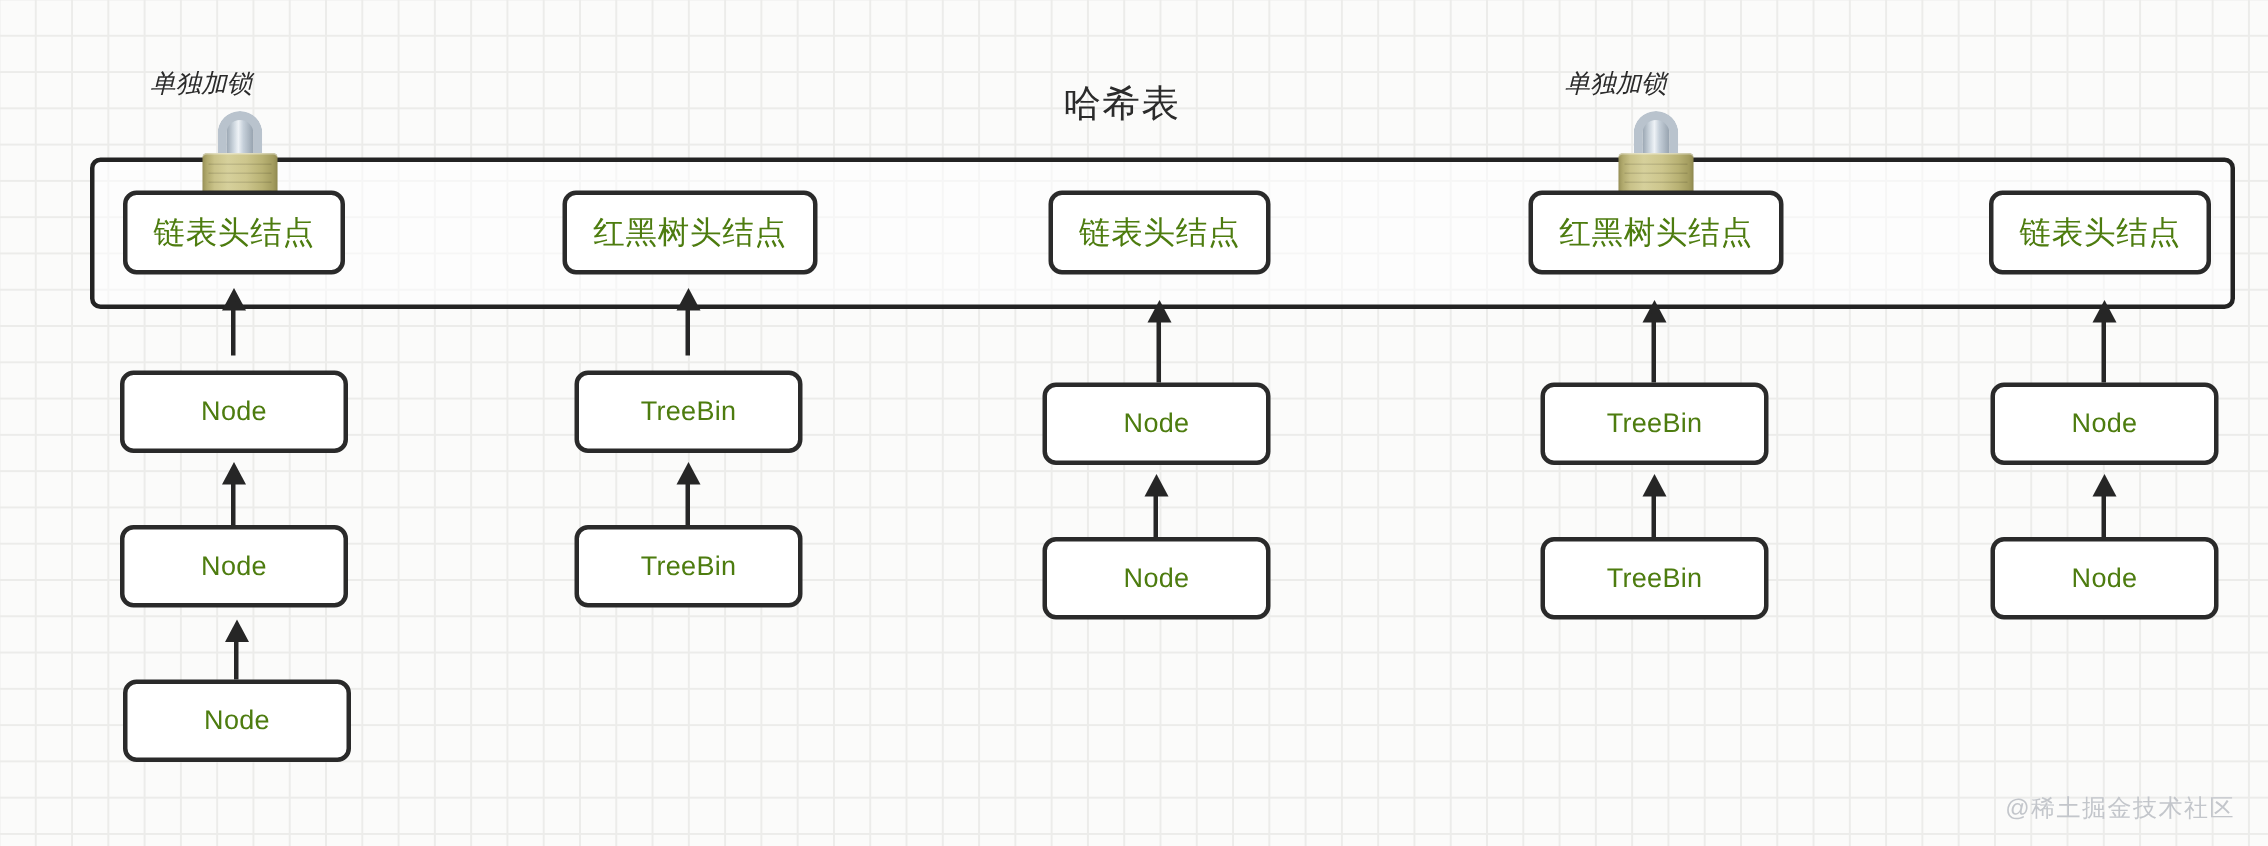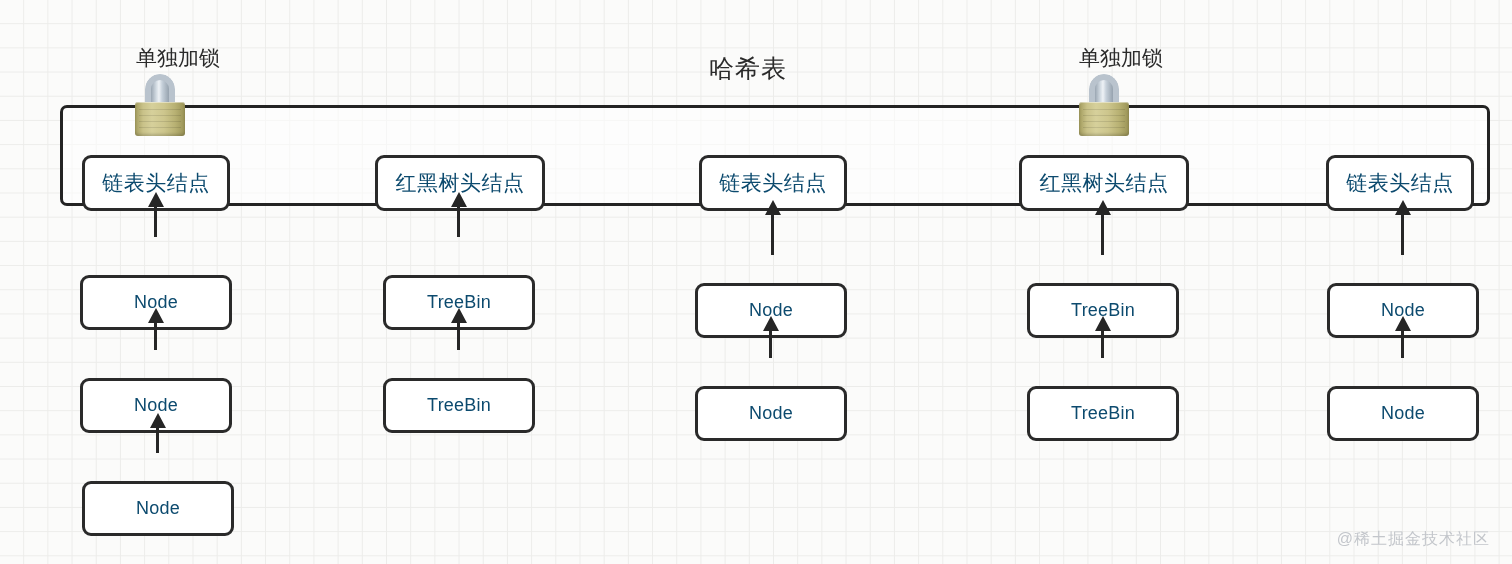--- a/index.html
+++ b/index.html
@@ -51,23 +51,22 @@
   
   .box {
     position: absolute;
     box-sizing: border-box;
     background: #ffffff;
     border: 3px solid #2a2a2a;
     border-radius: 9px;
     display: flex;
     align-items: center;
     justify-content: center;
-    color: #0c4a6e;
-    white-space: nowrap;
-    margin-top: 28px;
+    color: #4d7c0f;
+    white-space: nowrap;
   }
   .box.head {
     font-size: 21px;
     letter-spacing: 0.5px;
   }
   .box.node {
     font-size: 18px;
     letter-spacing: 0.2px;
   }
 
@@ -133,24 +132,25 @@
     position: absolute;
     left: 4px;
     right: 4px;
     height: 1px;
     background: rgba(0,0,0,0.10);
   }
 
   
   .lock-label {
     position: absolute;
-    font-size: 21px;
+    font-size: 17px;
     color: #2b2b2b;
     white-space: nowrap;
-    text-align: right;
+    text-align: left;
+    font-style: italic;
   }
 
   
   .watermark {
     position: absolute;
     right: 22px;
     bottom: 14px;
     font-size: 16px;
     color: #c3c6cb;
     letter-spacing: 1px;

